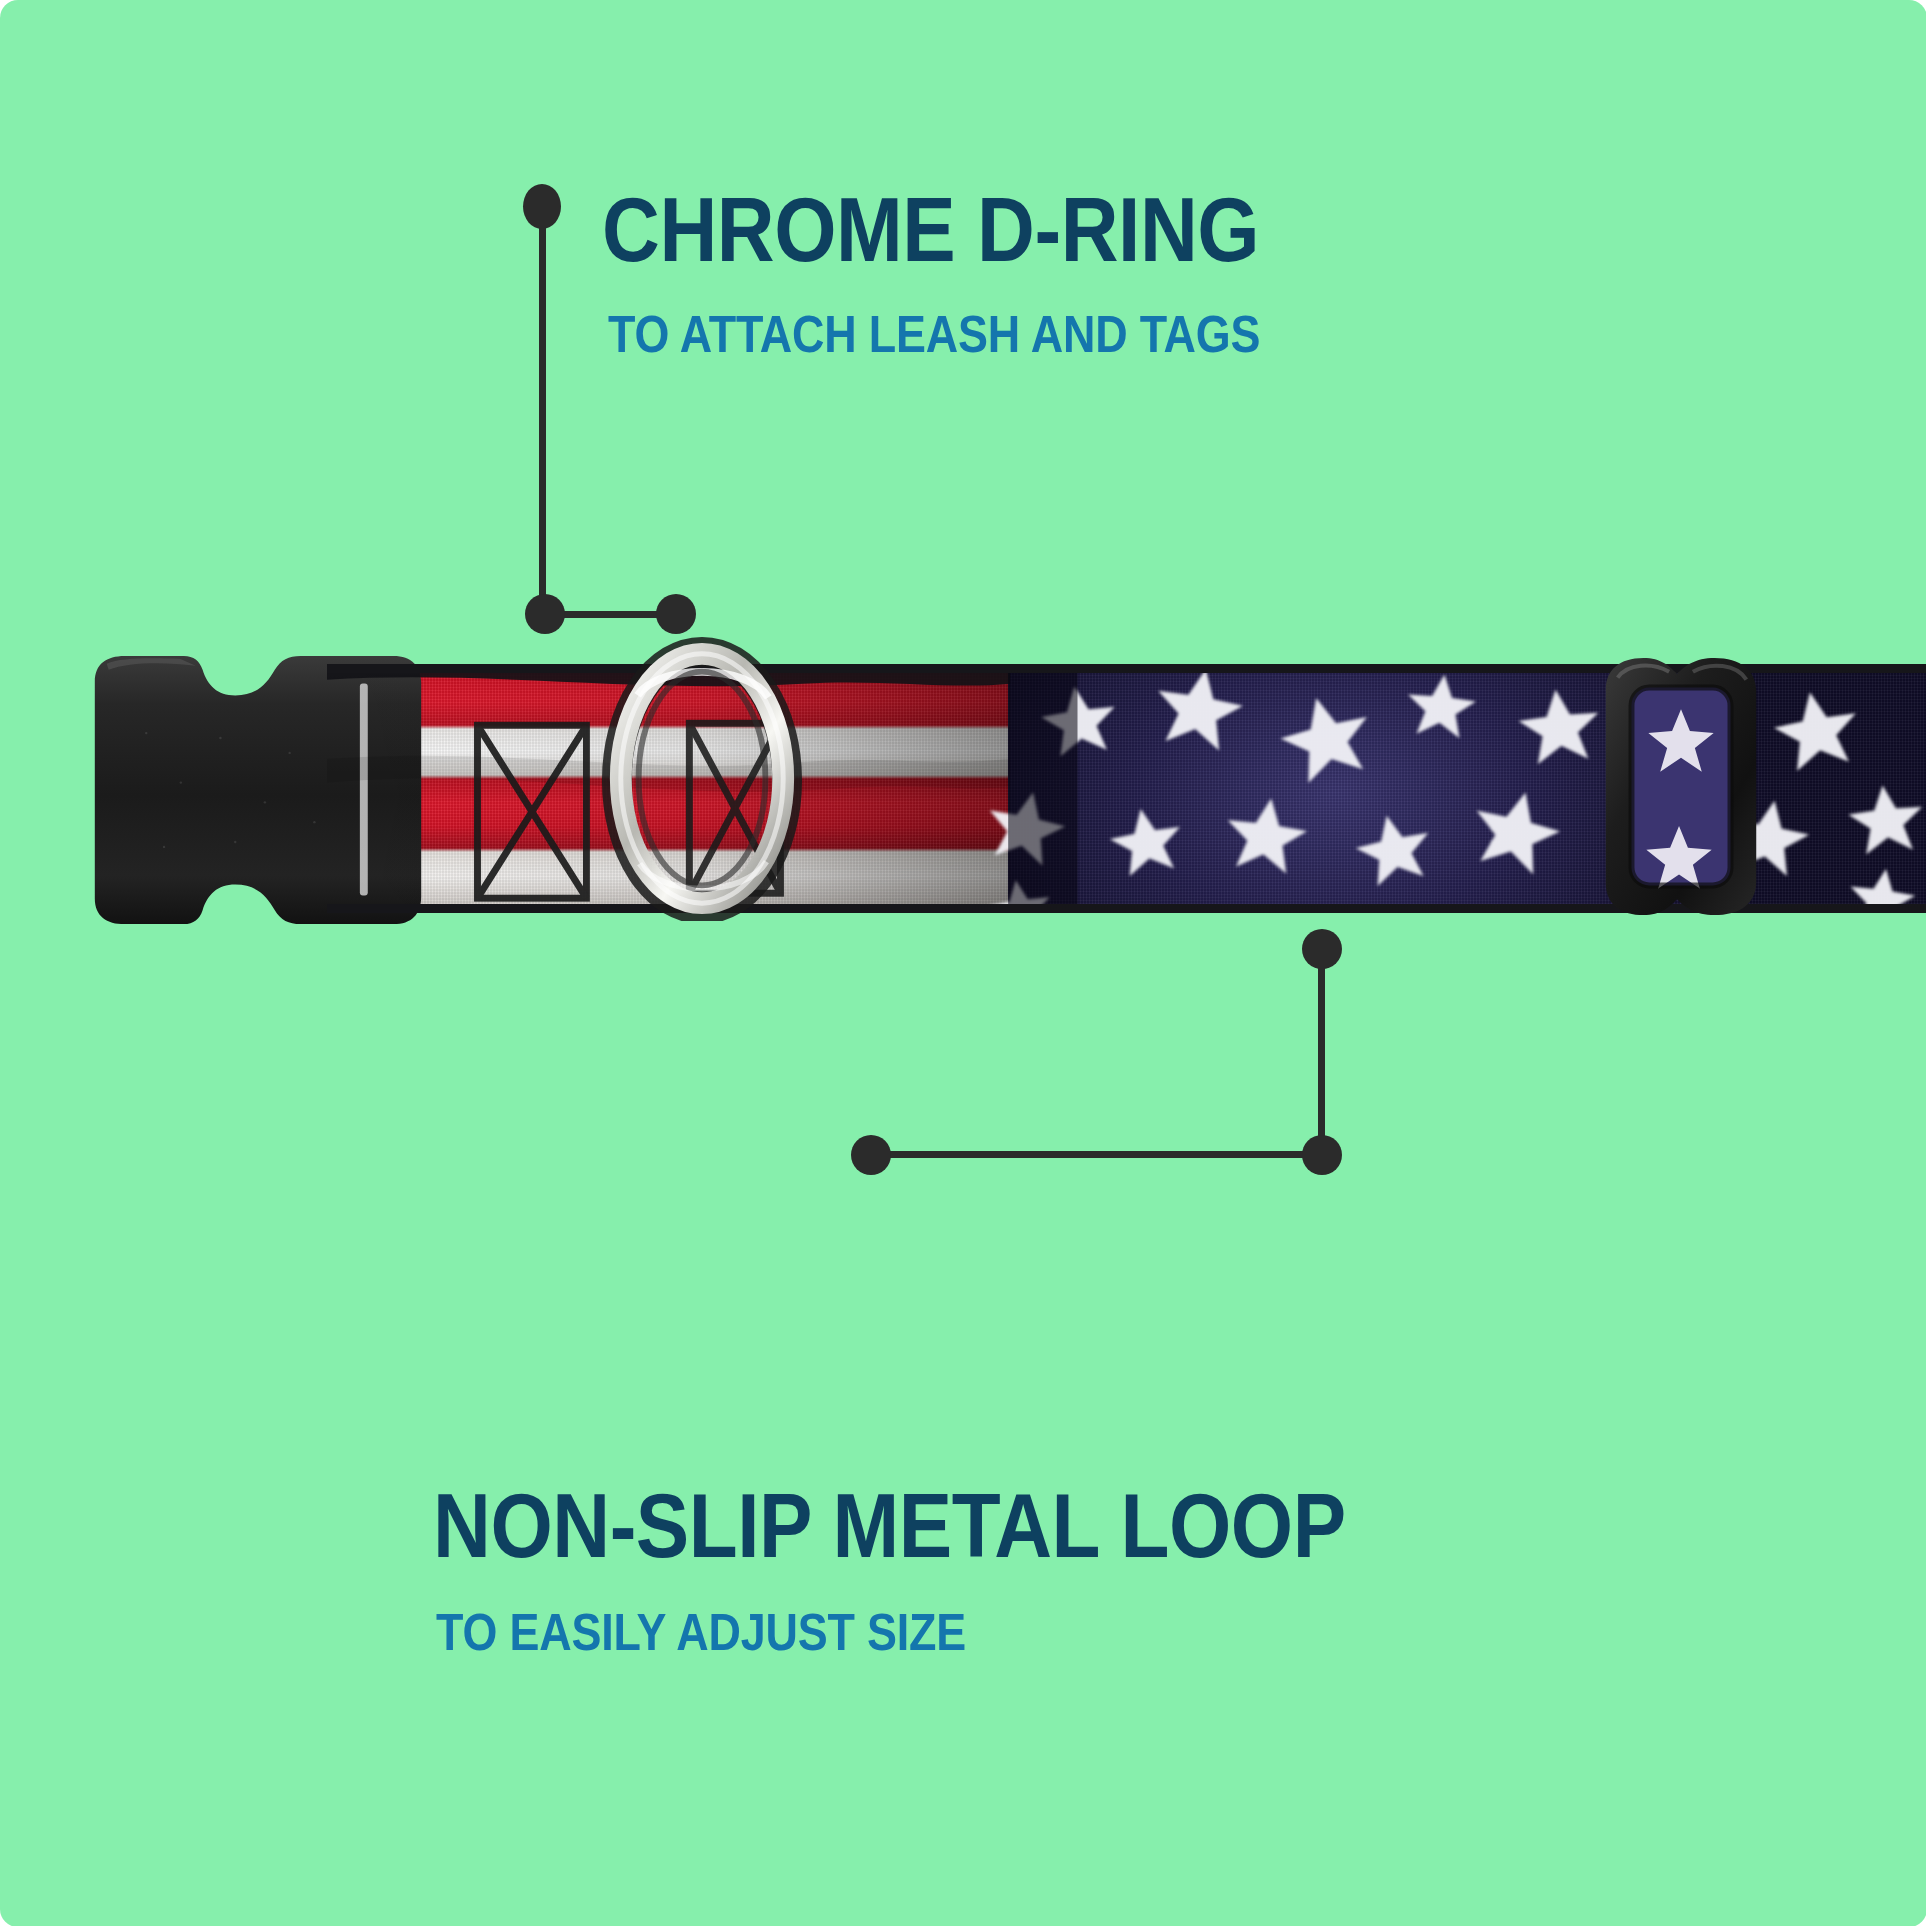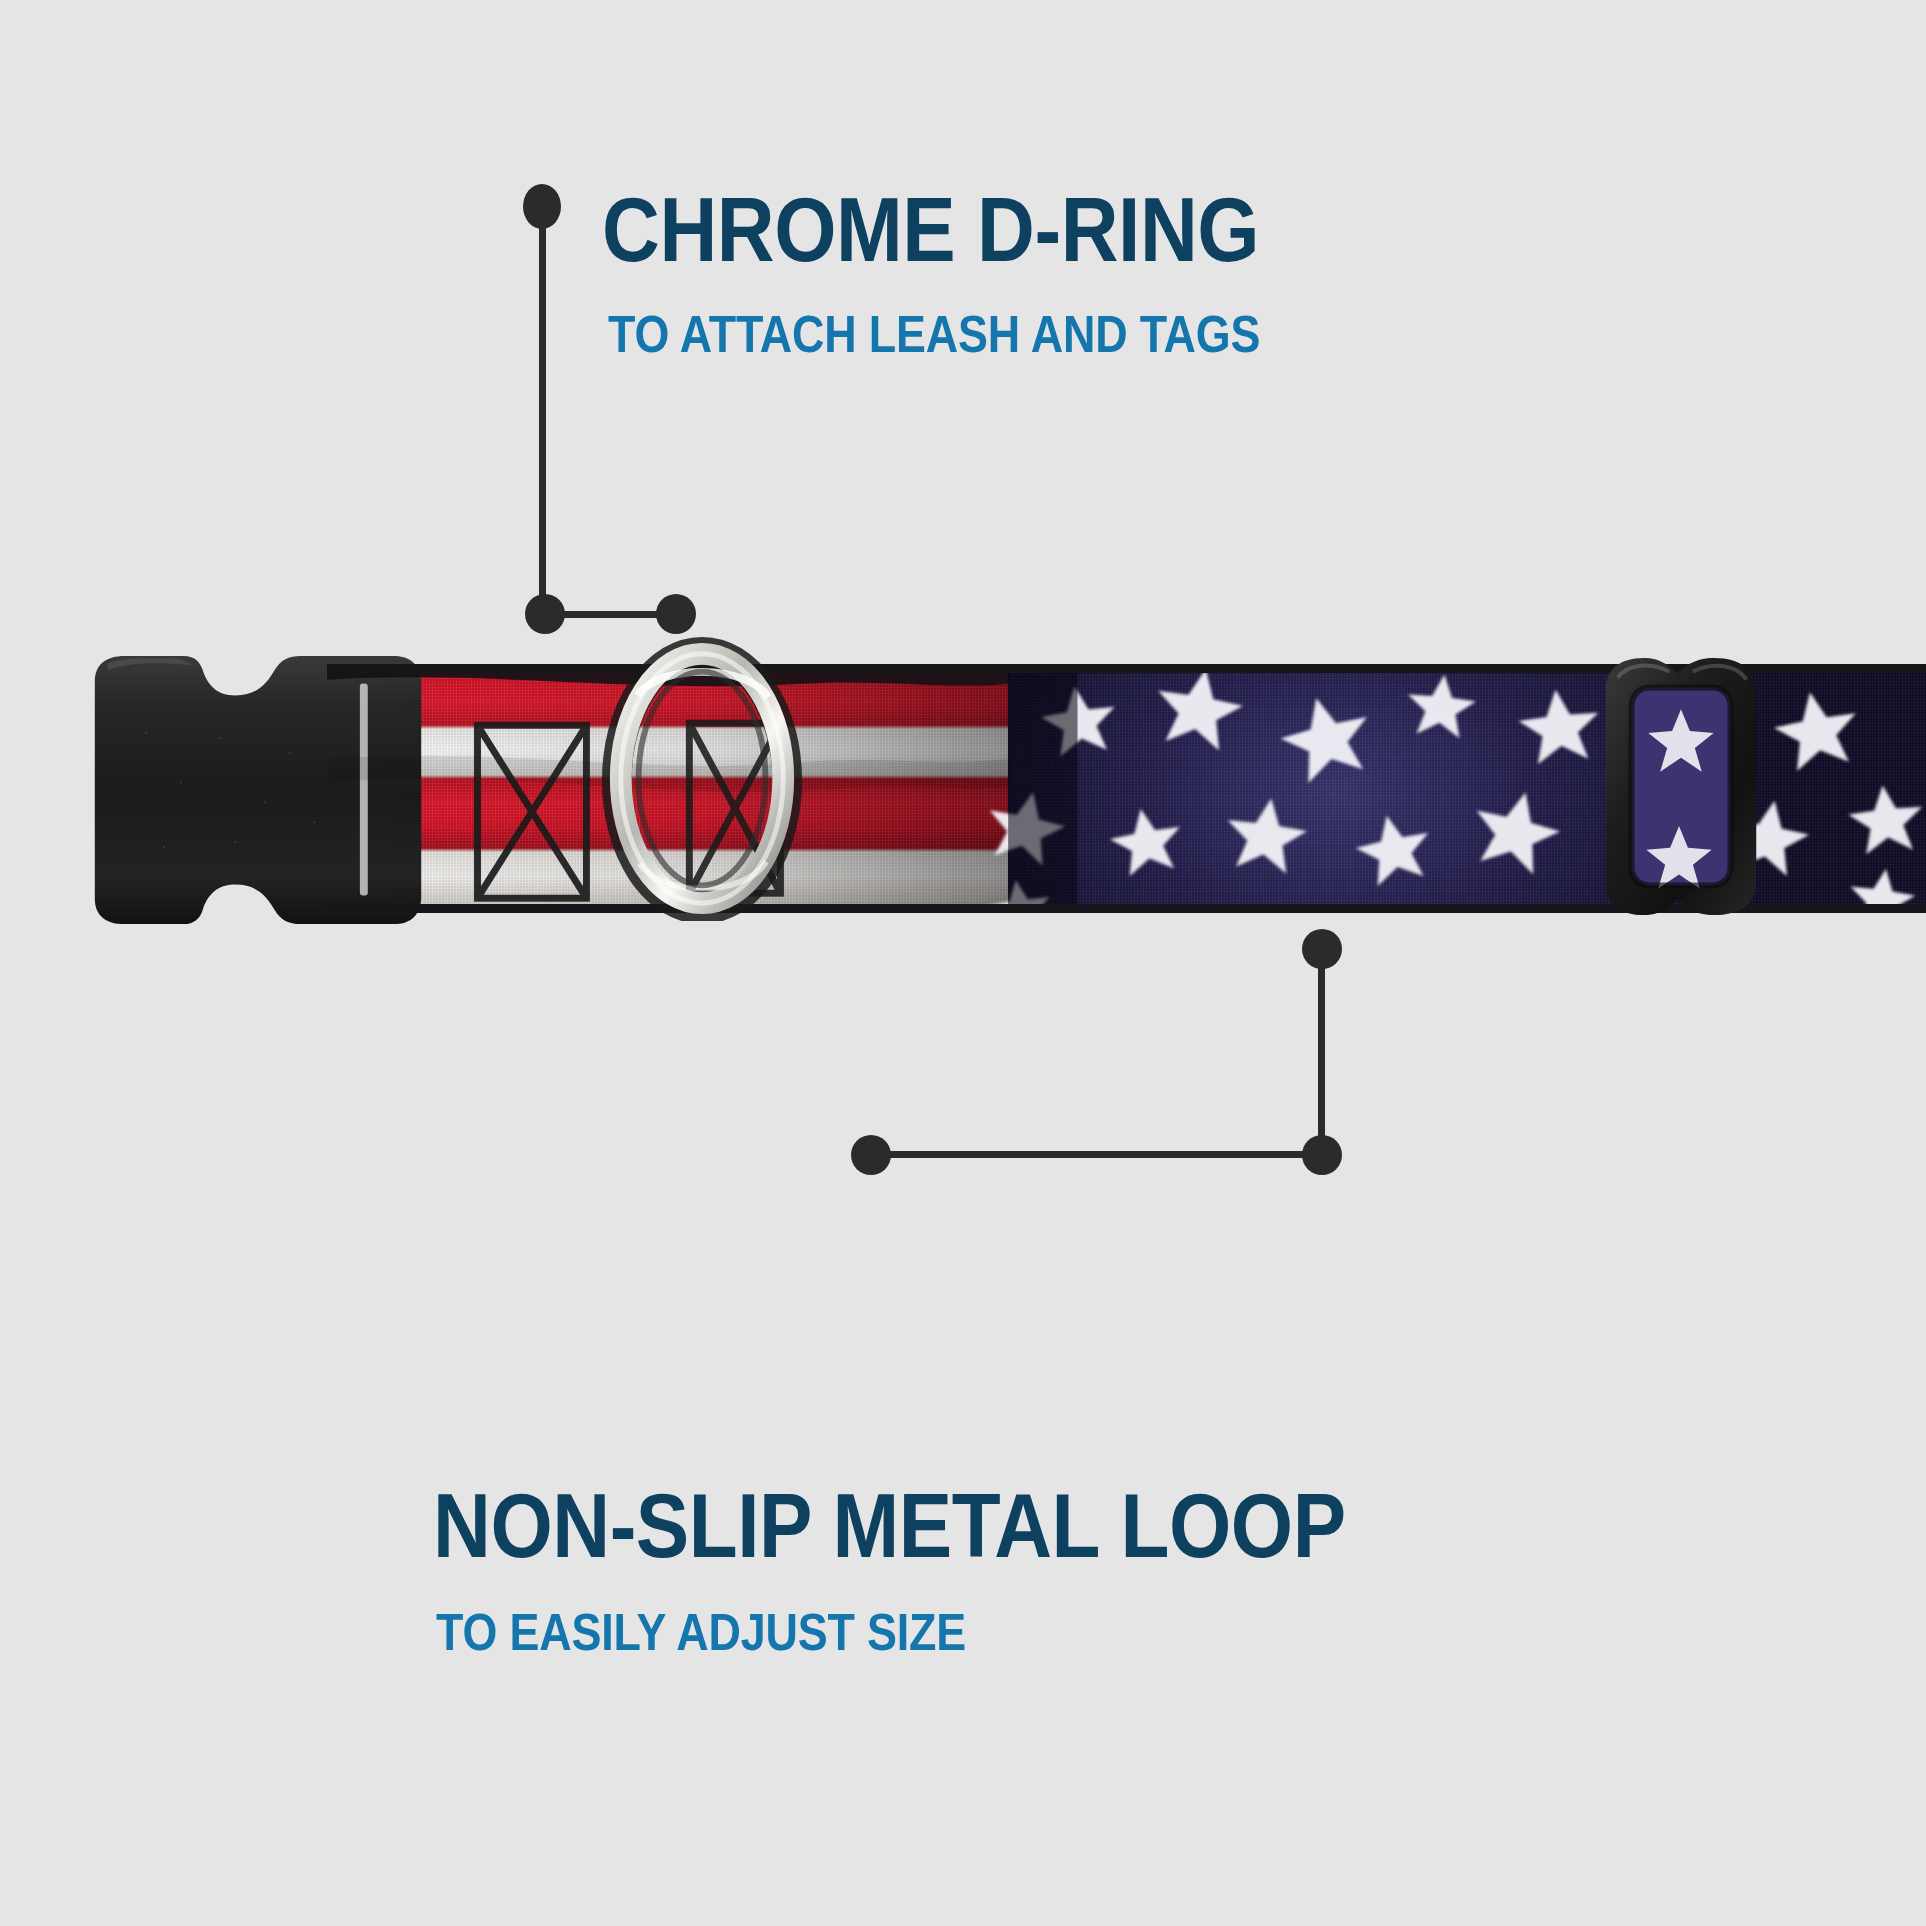--- a/index.html
+++ b/index.html
@@ -7,22 +7,23 @@
     padding: 0;
     background: #ffffff;
   }
   body {
     font-family: "Liberation Sans", sans-serif;
   }
   #page {
     position: relative;
     width: 1927px;
     height: 1927px;
-    background: #e5e5e5;
+    background: #86efac;
     overflow: hidden;
+    border-radius: 18px;
   }
 
   
   .callout-title {
     position: absolute;
     font-family: "Liberation Sans", sans-serif;
     font-weight: bold;
     color: #0e4160;
     letter-spacing: -0.5px;
     white-space: nowrap;

